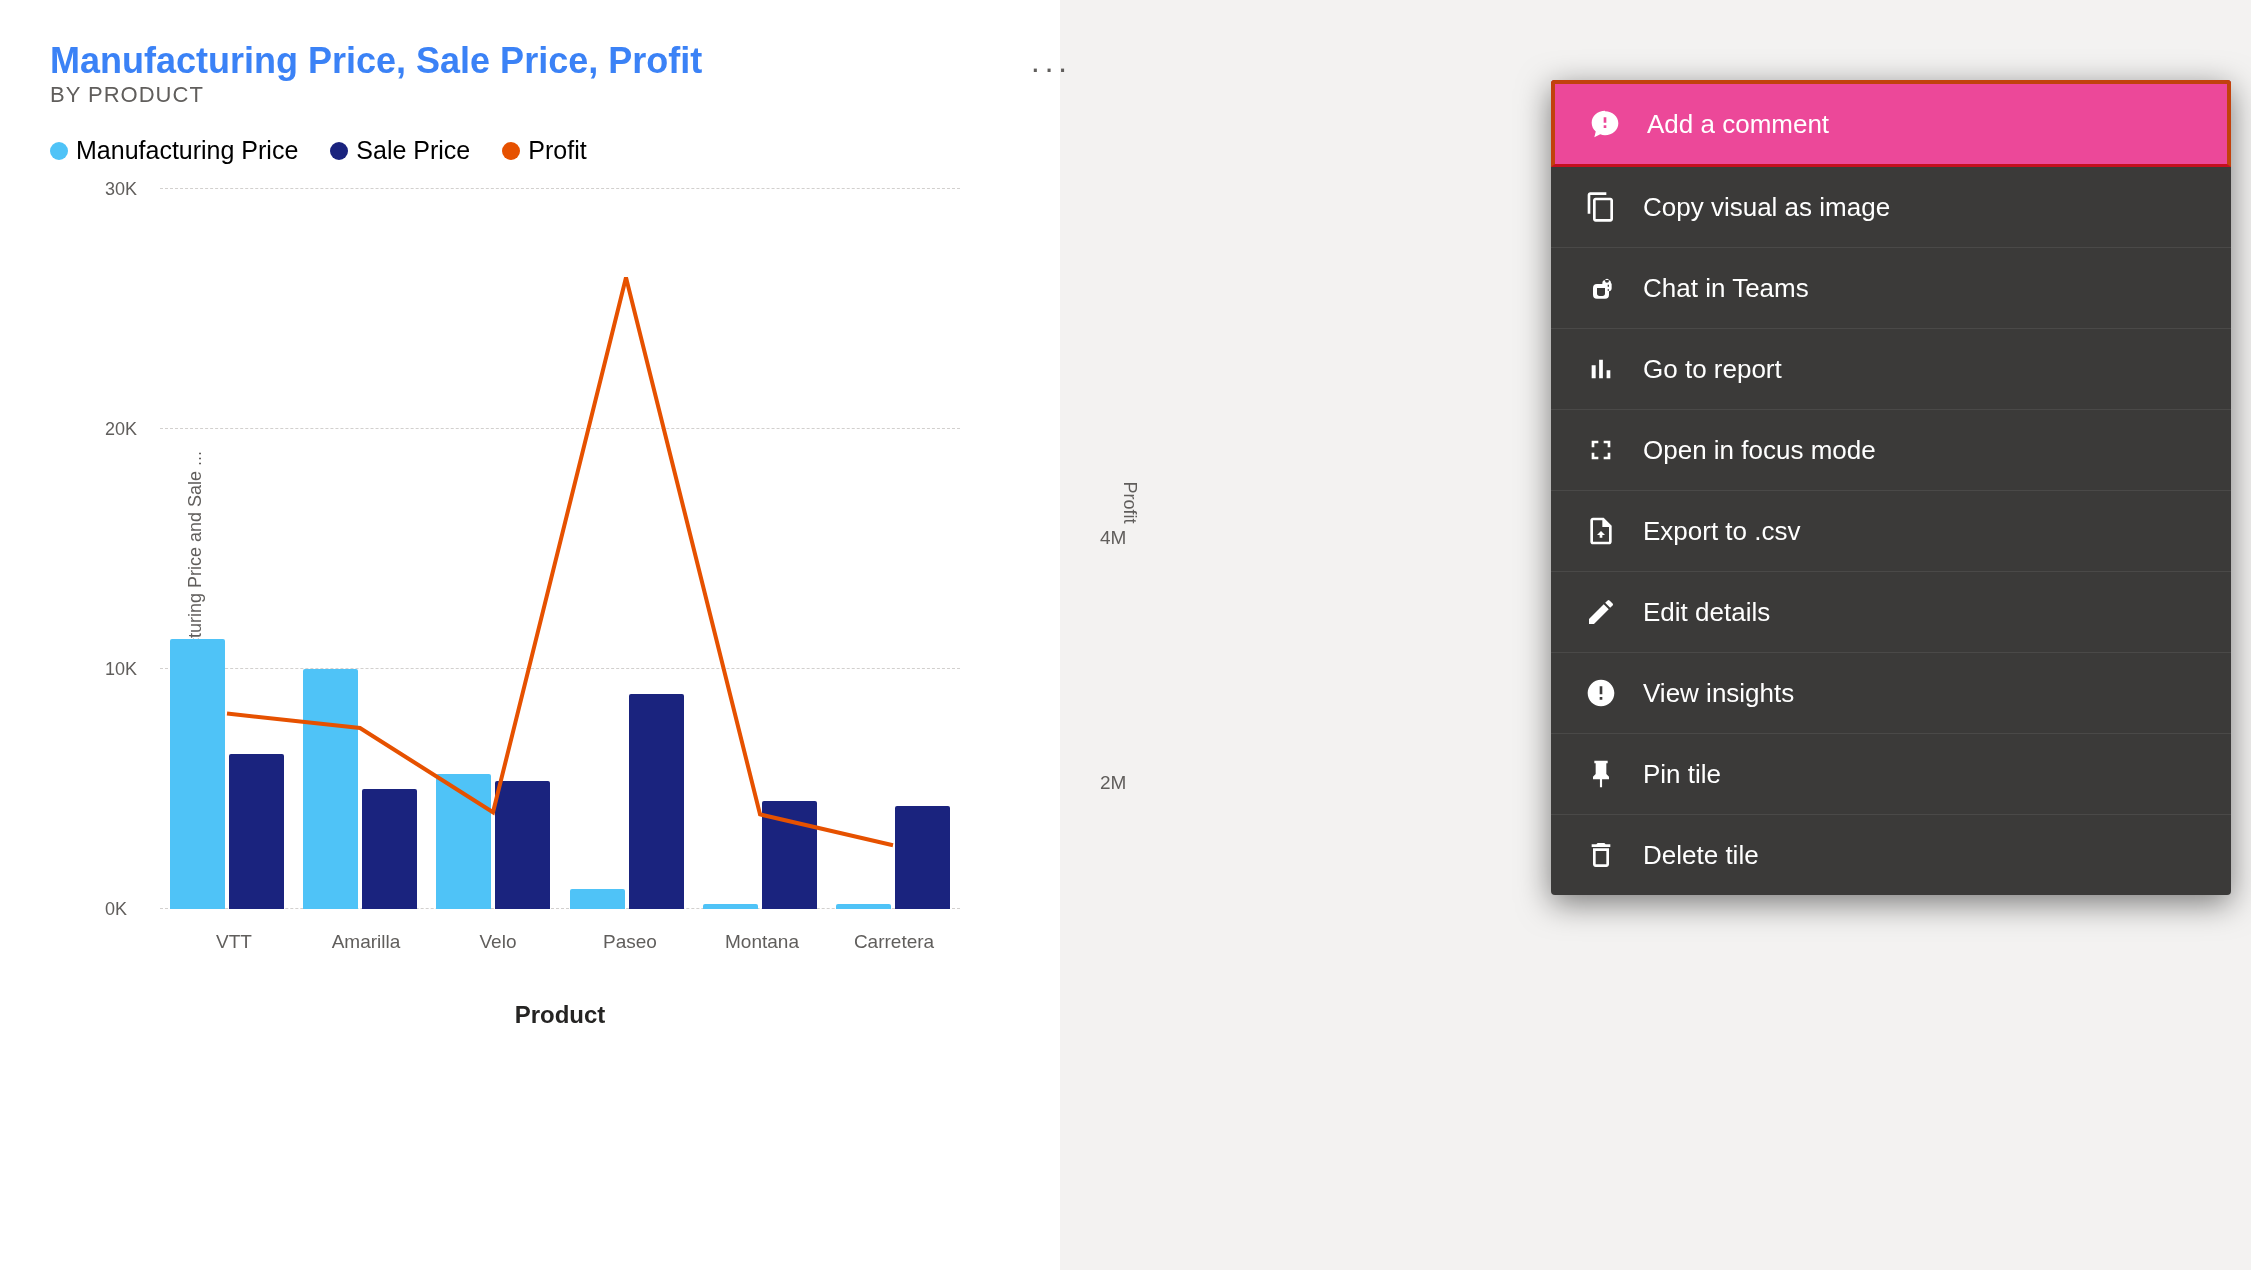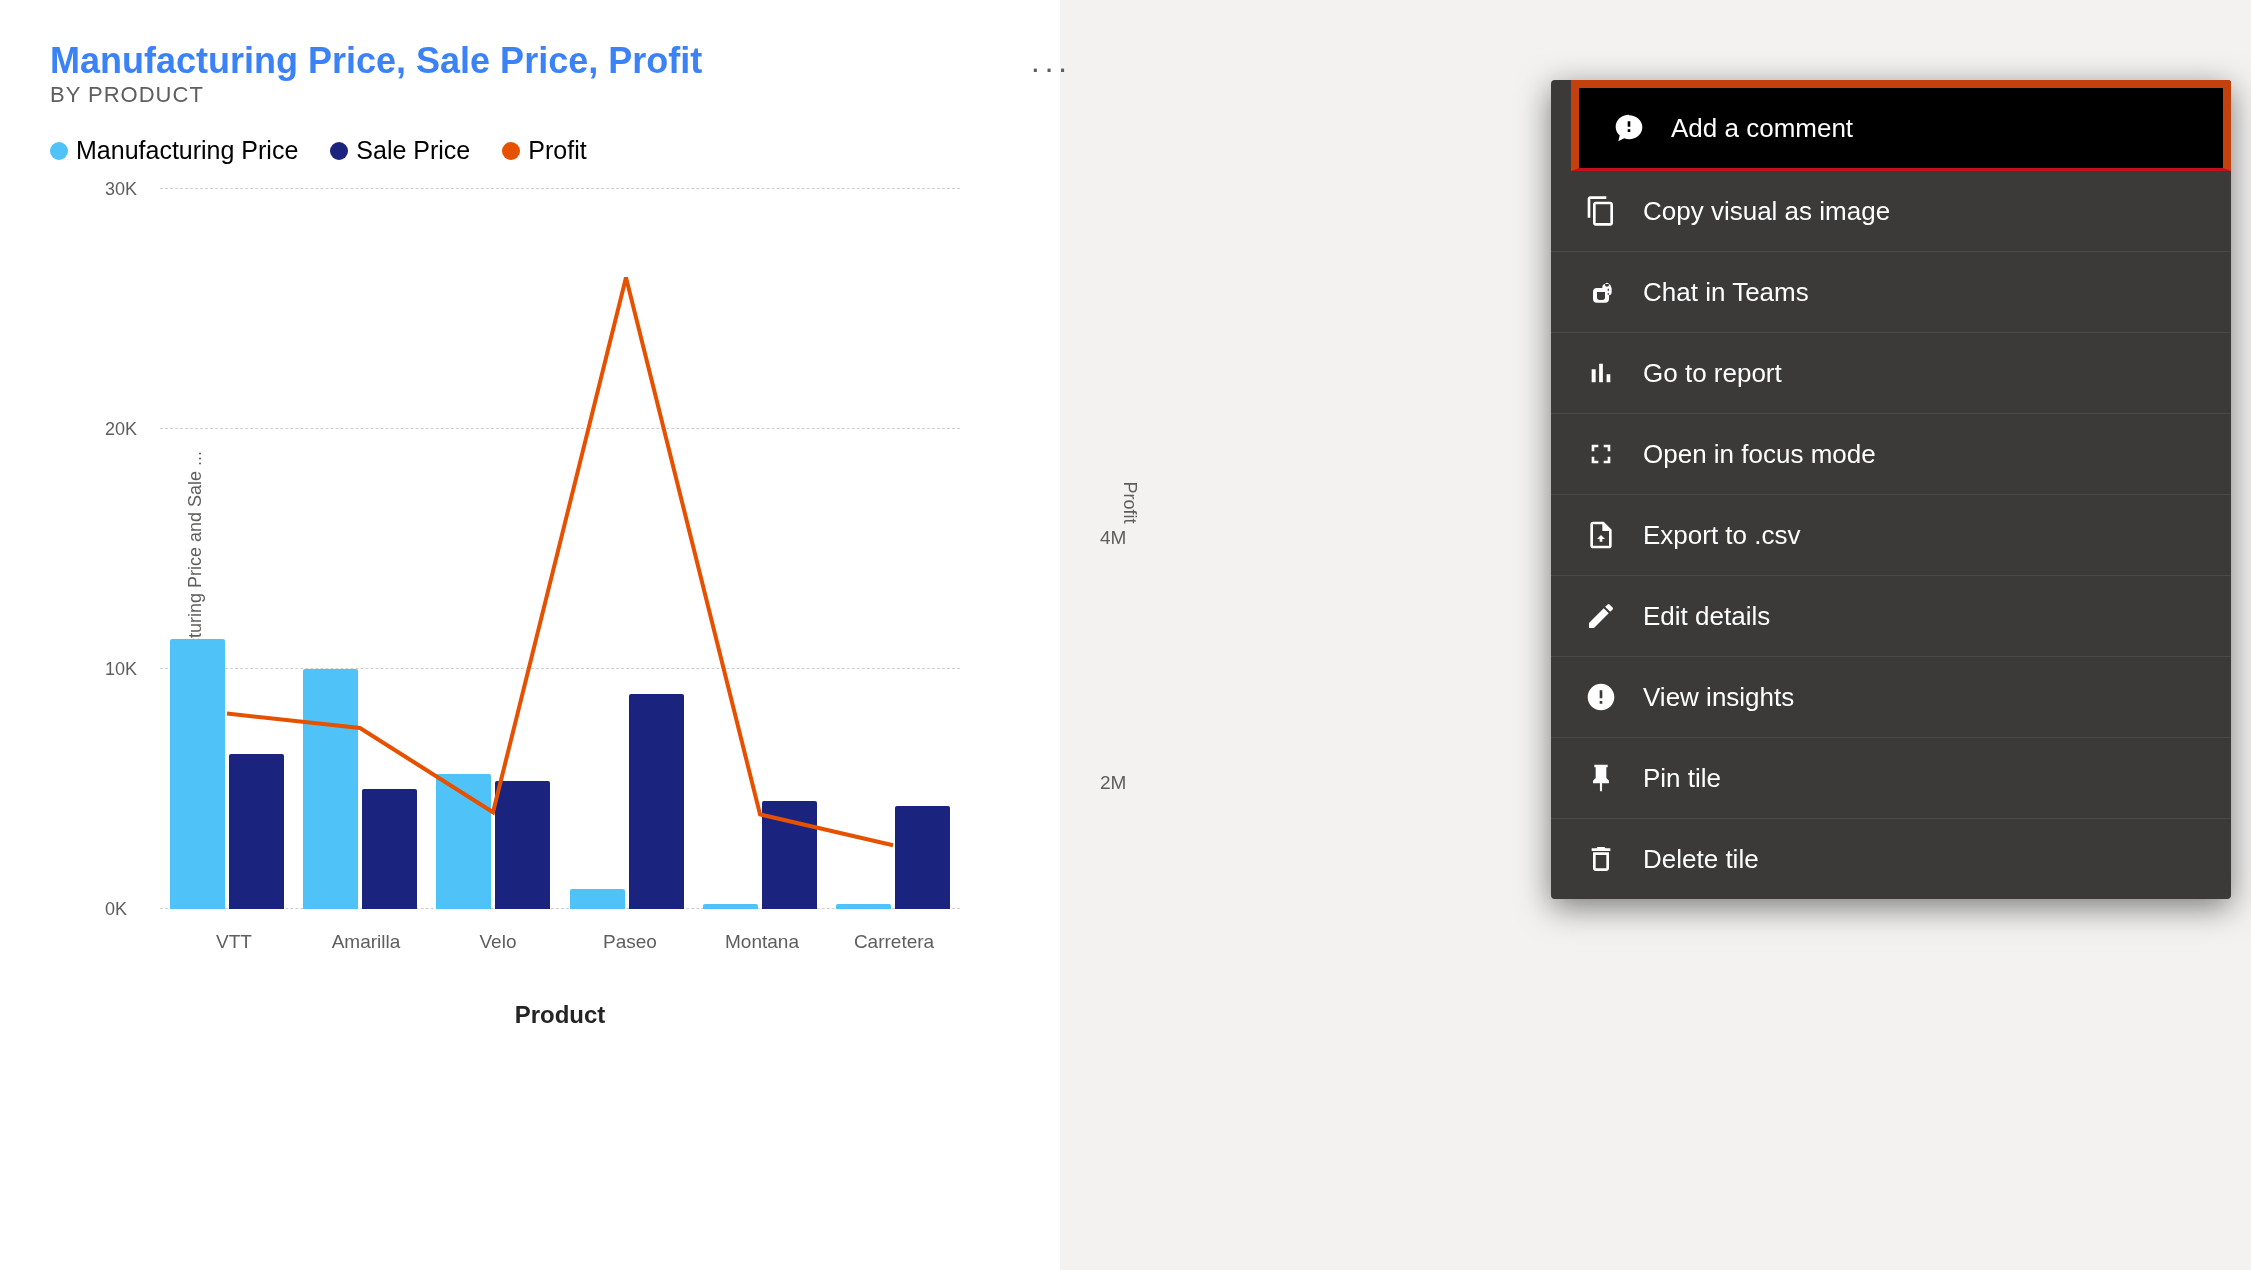--- a/index.html
+++ b/index.html
@@ -178,24 +178,23 @@
       font-weight: 400;
       transition: background 0.15s;
       border-bottom: 1px solid #4a4948;
     }
 
     .menu-item:last-child {
       border-bottom: none;
     }
 
     .menu-item:first-child {
-      background: #000000;
-      border: 8px solid #c2410c;
+      background: #ec4899;
+      border: 4px solid #c2410c;
       border-bottom: 3px solid #c50f1f;
-      margin-left: 20px;
     }
 
     .menu-icon {
       width: 36px;
       height: 36px;
       display: flex;
       align-items: center;
       justify-content: center;
       flex-shrink: 0;
       color: #ffffff;

